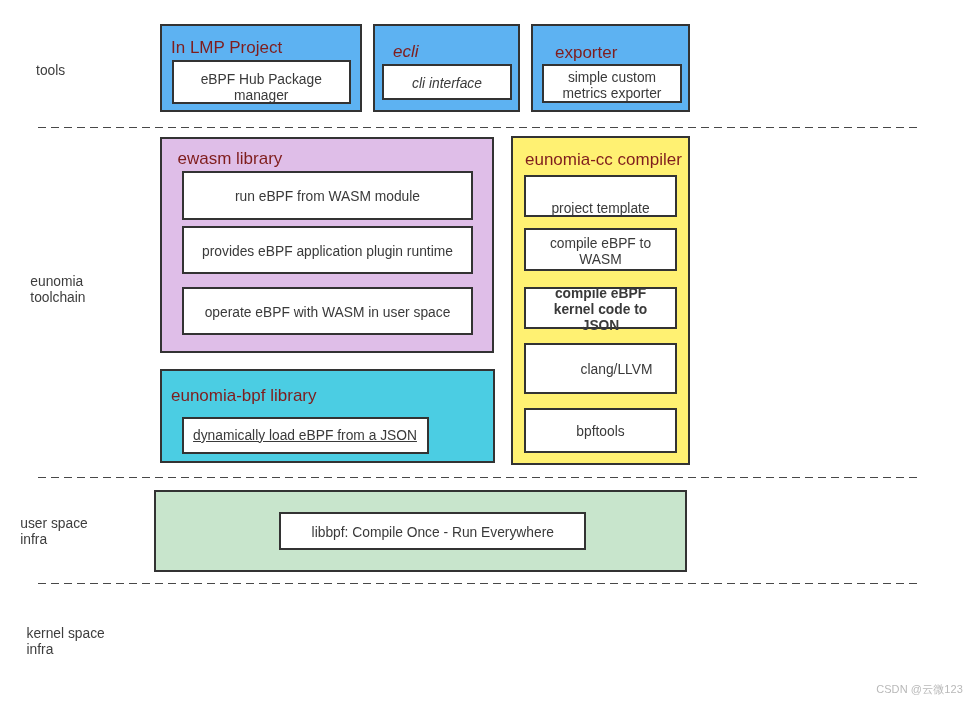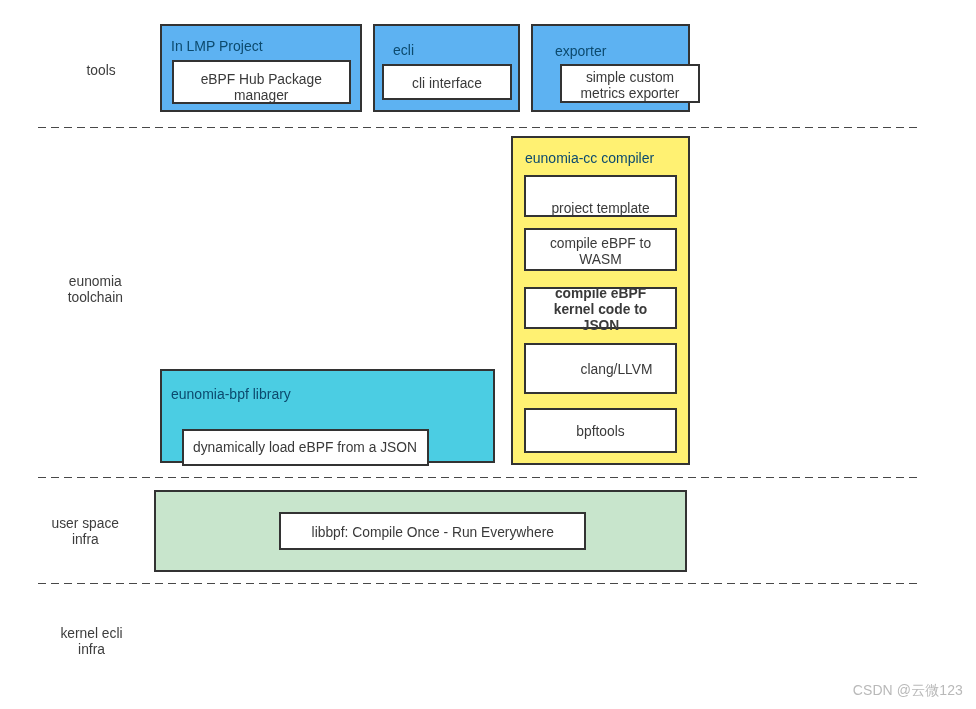--- a/index.html
+++ b/index.html
@@ -5,24 +5,24 @@
 <style>
   html,body{margin:0;padding:0;}
   body{width:976px;height:709px;background:#ffffff;overflow:hidden;
        font-family:"Liberation Sans",sans-serif;color:#3a3a3a;}
   #canvas{position:relative;width:976px;height:709px;}
   .abs{position:absolute;box-sizing:border-box;}
   .grp{border:2px solid #333333;}
   .grp > *{margin-left:-2px;margin-top:-2px;}
   .leaf{border:2px solid #333333;background:#ffffff;display:flex;align-items:center;justify-content:center;text-align:center;font-size:13.8px;line-height:16px;padding:0 8px;}
   .leaf > span{position:relative;top:2px;}
-  .grp-title{position:absolute;font-size:14px;color:#0c4a6e;white-space:nowrap;}
-  .rowlabel{position:absolute;text-align:center;font-size:13.8px;color:#3d3d3d;line-height:16px;}
+  .grp-title{position:absolute;font-size:17px;color:#7f1d1d;white-space:nowrap;}
+  .rowlabel{position:absolute;text-align:left;font-size:13.8px;color:#3d3d3d;line-height:16px;}
   .dashed{position:absolute;height:1.5px;background:repeating-linear-gradient(to right,#484848 0 8.4px,rgba(0,0,0,0) 8.4px 13px);}
-  .wm{position:absolute;font-size:14px;color:#b9b9b9;white-space:nowrap;letter-spacing:0.1px;}
+  .wm{position:absolute;font-size:11px;color:#b9b9b9;white-space:nowrap;letter-spacing:0.1px;}
 </style>
 </head>
 <body>
 
 <div id="canvas">
 
   <div class="rowlabel" style="left:36.1px;top:62.8px;width:130px;">
     <div>tools</div>
   </div>
 
@@ -30,53 +30,65 @@
     <div>eunomia</div>
     <div>toolchain</div>
   </div>
 
   <div class="rowlabel" style="left:20.3px;top:516.3px;width:130px;">
     <div>user space</div>
     <div>infra</div>
   </div>
 
   <div class="rowlabel" style="left:26.5px;top:626.4px;width:130px;">
-    <div>kernel ecli</div>
+    <div>kernel space</div>
     <div>infra</div>
   </div>
 
   <div class="dashed" style="left:37.7px;top:126.6px;width:880px;"></div>
   <div class="dashed" style="left:37.7px;top:476.6px;width:880px;"></div>
   <div class="dashed" style="left:37.7px;top:582.8px;width:880px;"></div>
 
   <div class="abs grp" style="left:160px;top:24px;width:202px;height:88px;background:#5DB2F2;">
     <div class="grp-title" style="left:11px;top:13.5px;">In LMP Project</div>
     <div class="abs leaf" style="left:11.5px;top:36px;width:179.5px;height:44px;align-items:flex-end;">
       <span>eBPF Hub Package manager</span>
     </div>
   </div>
 
-  <div class="abs grp" style="left:373px;top:24px;width:147px;height:88px;background:#5DB2F2;">
+  <div class="abs grp" style="left:373px;top:24px;width:147px;height:88px;background:#5DB2F2;font-style:italic;">
     <div class="grp-title" style="left:20px;top:17.5px;">ecli</div>
     <div class="abs leaf" style="left:9px;top:40px;width:130px;height:36px;">
       <span>cli interface</span>
     </div>
   </div>
 
   <div class="abs grp" style="left:531px;top:24px;width:159px;height:88px;background:#5DB2F2;">
     <div class="grp-title" style="left:24px;top:18.5px;">exporter</div>
-    <div class="abs leaf" style="left:29px;top:40px;width:140px;height:39px;">
+    <div class="abs leaf" style="left:11px;top:40px;width:140px;height:39px;">
       <span>simple custom metrics exporter</span>
     </div>
   </div>
 
+  <div class="abs grp" style="left:160px;top:136.5px;width:333.5px;height:216px;background:#DFBEE8;">
+    <div class="grp-title" style="left:17.5px;top:12.5px;">ewasm library</div>
+    <div class="abs leaf" style="left:22px;top:34.6px;width:291px;height:48.5px;">
+      <span>run eBPF from WASM module</span>
+    </div>
+    <div class="abs leaf" style="left:22px;top:89.2px;width:291px;height:48px;">
+      <span>provides eBPF application plugin runtime</span>
+    </div>
+    <div class="abs leaf" style="left:22px;top:150.2px;width:291px;height:48.2px;">
+      <span>operate eBPF with WASM in user space</span>
+    </div>
+  </div>
 
   <div class="abs grp" style="left:159.5px;top:369px;width:335px;height:93.5px;background:#4BCDE3;">
     <div class="grp-title" style="left:11.5px;top:16.5px;">eunomia-bpf library</div>
-    <div class="abs leaf" style="left:22px;top:60px;width:247px;height:37px;">
+    <div class="abs leaf" style="left:22px;top:48px;width:247px;height:37px;text-decoration:underline;">
       <span style="top:0.2px">dynamically load eBPF from a JSON</span>
     </div>
   </div>
 
   <div class="abs grp" style="left:511px;top:136px;width:179px;height:329px;background:#FFF172;">
     <div class="grp-title" style="left:14px;top:14px;">eunomia-cc compiler</div>
     <div class="abs leaf" style="left:13px;top:38.6px;width:153px;height:42.4px;align-items:flex-end;">
       <span>project template</span>
     </div>
     <div class="abs leaf" style="left:13px;top:92.4px;width:153px;height:42.6px;">

